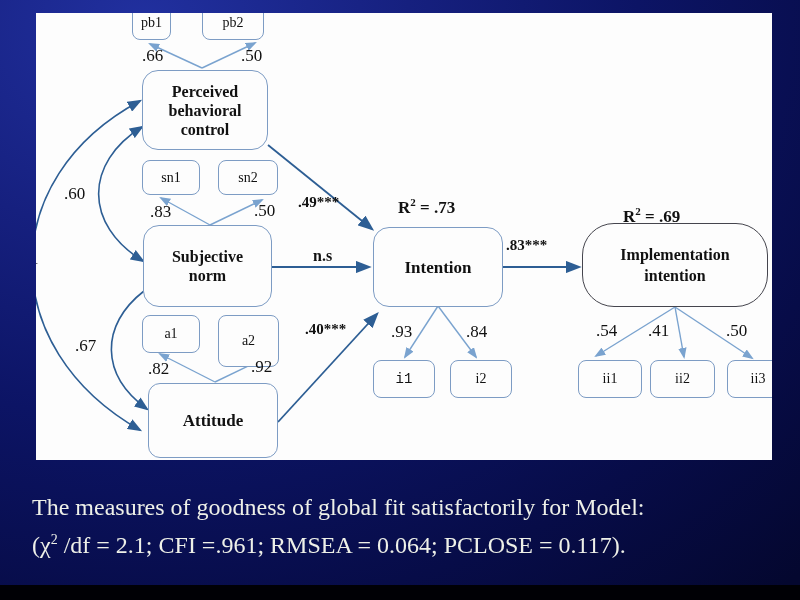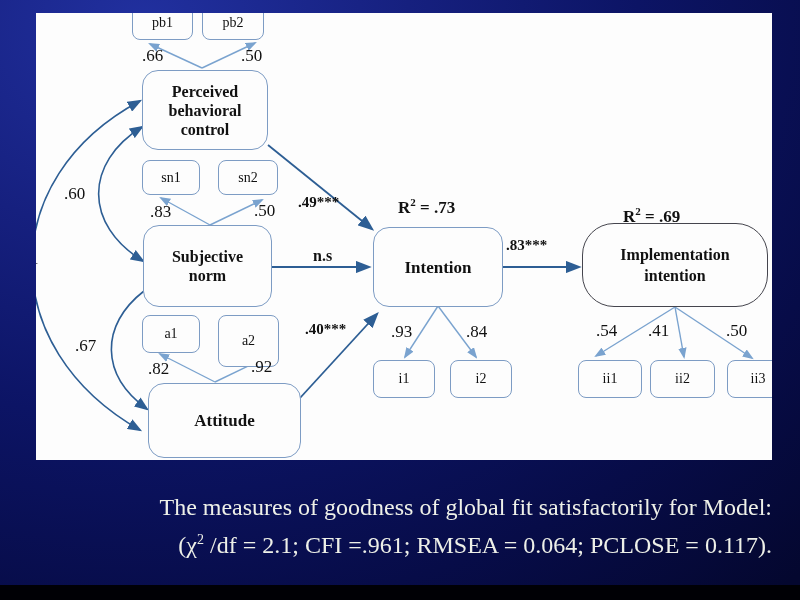--- a/index.html
+++ b/index.html
@@ -43,21 +43,21 @@
     position:absolute;color:#111;font-size:15px;font-weight:bold;white-space:nowrap;
   }
   .r2{
     position:absolute;color:#111;font-size:17px;font-weight:bold;white-space:nowrap;
   }
   .r2 .sup, .sup{font-size:11px;vertical-align:super;line-height:0;}
   #caption{
     position:absolute;left:32px;top:494px;width:740px;color:#eef0e8;
     font-size:24px;
   }
-  #caption .cap-line{position:relative;margin:0 0 11px 0;white-space:nowrap;text-align:right;}
+  #caption .cap-line{position:relative;margin:0 0 11px 0;white-space:nowrap;}
   #caption .sup{font-size:14px;}
 </style>
 </head>
 <body>
 
 <div id="slide-bg"></div>
 
 <div id="diagram-panel">
 
   <svg width="736" height="447" viewBox="0 0 736 447">
@@ -88,39 +88,39 @@
     <path d="M232,132 L336,216" stroke="#2d5e94" stroke-width="1.8" fill="none" marker-end="url(#ad)"></path>
     <path d="M236,254 L333,254" stroke="#2d5e94" stroke-width="1.8" fill="none" marker-end="url(#ad)"></path>
     <path d="M242,409 L341,301" stroke="#2d5e94" stroke-width="1.8" fill="none" marker-end="url(#ad)"></path>
     <path d="M467,254 L543,254" stroke="#2d5e94" stroke-width="1.8" fill="none" marker-end="url(#ad)"></path>
 
     <path d="M104,88 C-40,165 -40,335 104,417" stroke="#2d5e94" stroke-width="1.6" fill="none" marker-start="url(#adr)" marker-end="url(#ad)"></path>
     <path d="M106,114 C48,150 48,212 107,248" stroke="#2d5e94" stroke-width="1.6" fill="none" marker-start="url(#adr)" marker-end="url(#ad)"></path>
     <path d="M108,278 C64,312 64,362 111,396" stroke="#2d5e94" stroke-width="1.6" fill="none" marker-end="url(#ad)"></path>
   </svg>
 
-  <div class="box ind" style="left:96px;top:-8px;width:61px;height:35px;">
+  <div class="box ind" style="left:96px;top:-8px;width:39px;height:35px;">
       <span>pb1</span>
     </div>
   <div class="box ind" style="left:166px;top:-8px;width:62px;height:35px;">
       <span>pb2</span>
     </div>
   <div class="box ind" style="left:106px;top:147px;width:58px;height:35px;">
       <span>sn1</span>
     </div>
   <div class="box ind" style="left:182px;top:147px;width:60px;height:35px;">
       <span>sn2</span>
     </div>
   <div class="box ind" style="left:106px;top:302px;width:58px;height:38px;text-align:center;">
       <span>a1</span>
     </div>
   <div class="box ind" style="left:182px;top:302px;width:61px;height:52px;">
       <span>a2</span>
     </div>
-  <div class="box ind" style="left:337px;top:347px;width:62px;height:38px;">
+  <div class="box ind" style="left:337px;top:347px;width:62px;height:38px;font-family:Liberation Mono, monospace;">
       <span>i1</span>
     </div>
   <div class="box ind" style="left:414px;top:347px;width:62px;height:38px;">
       <span>i2</span>
     </div>
   <div class="box ind" style="left:542px;top:347px;width:64px;height:38px;">
       <span>ii1</span>
     </div>
   <div class="box ind" style="left:614px;top:347px;width:65px;height:38px;">
       <span>ii2</span>
@@ -135,21 +135,21 @@
       <div>behavioral</div>
       <div>control</div>
     </div>
   </div>
   <div class="box latent" style="left:107px;top:212px;width:129px;height:82px;font-size:16px;">
     <div>
       <div>Subjective</div>
       <div>norm</div>
     </div>
   </div>
-  <div class="box latent big" style="left:112px;top:370px;width:153px;height:75px;">
+  <div class="box latent big" style="left:112px;top:370px;width:130px;height:75px;border-radius:12px;">
       <span>Attitude</span>
     </div>
   <div class="box latent big" style="left:337px;top:214px;width:130px;height:80px;">
       <span>Intention</span>
     </div>
   <div class="box latent impl" style="left:546px;top:210px;width:186px;height:84px;">
     <div>
       <div>Implementation</div>
       <div>intention</div>
     </div>

